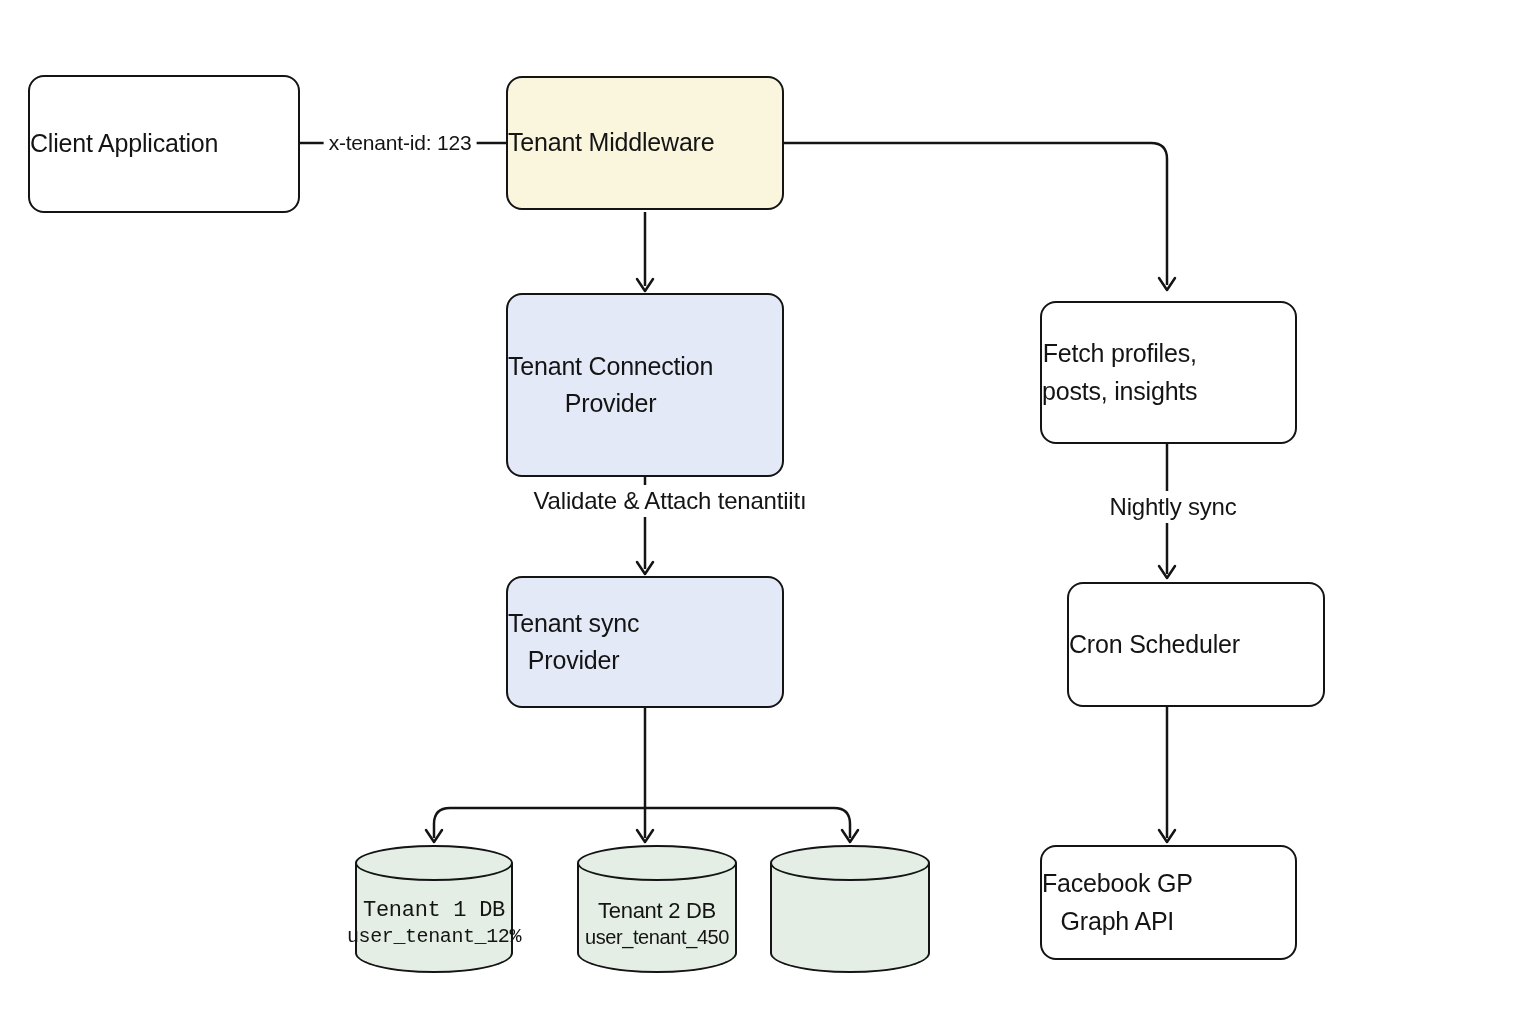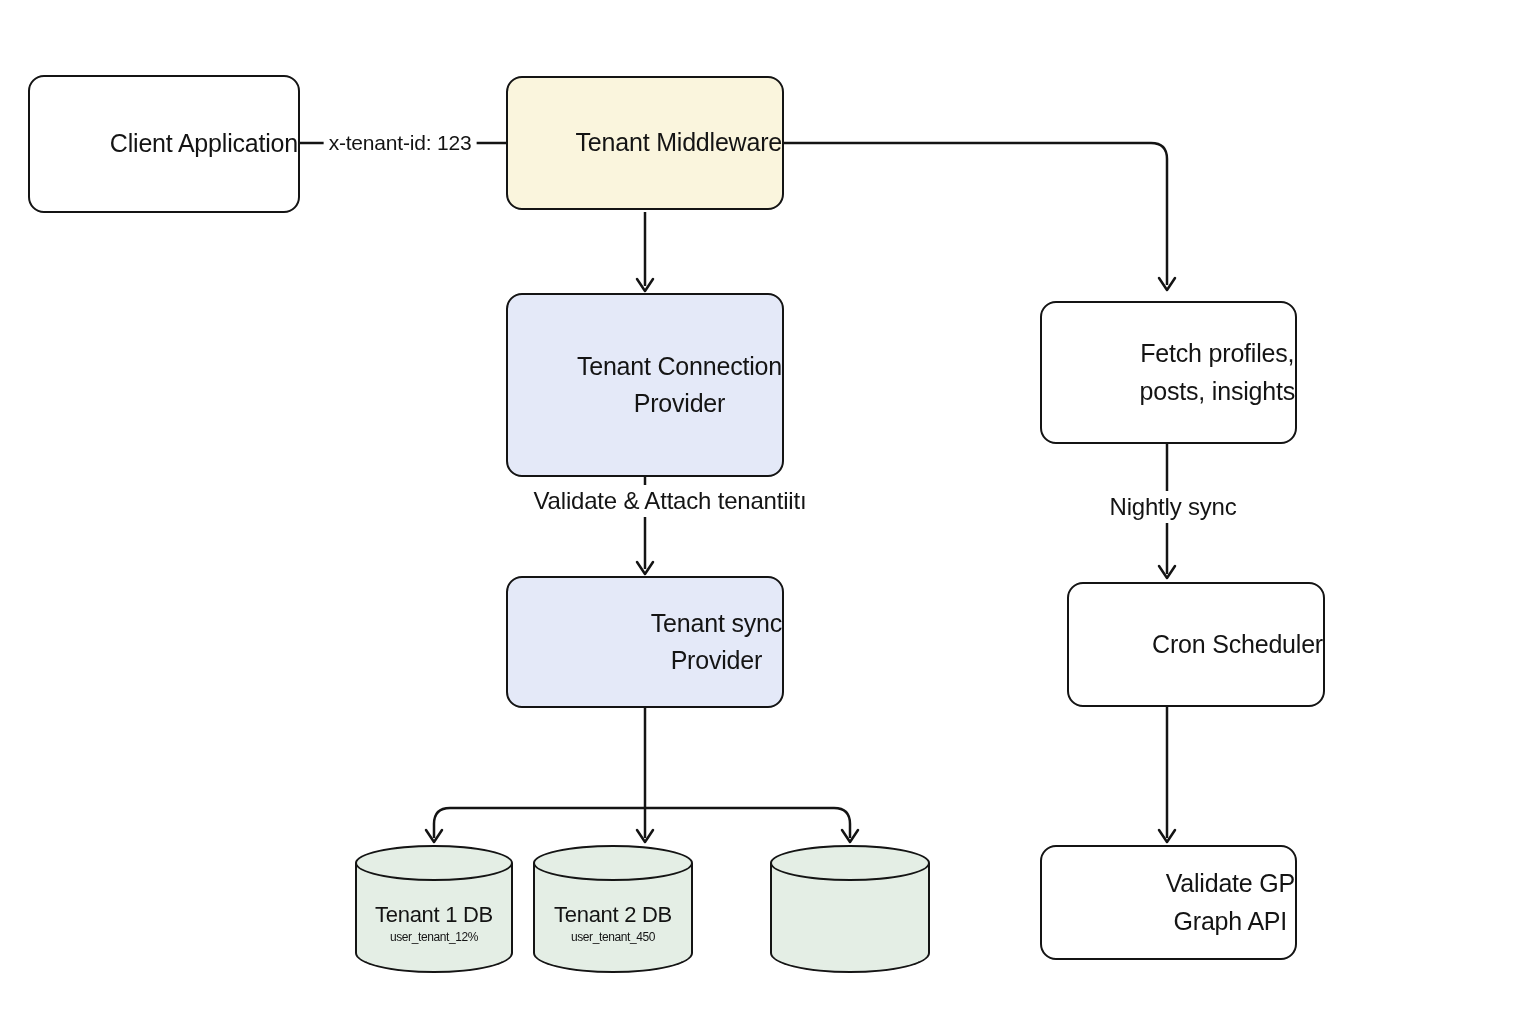--- a/index.html
+++ b/index.html
@@ -36,21 +36,21 @@
     stroke-linecap: round;
   }
   .node {
     position: absolute;
     box-sizing: border-box;
     border: 2.5px solid var(--stroke, #141414);
     border-radius: 16px;
     background: var(--node-fill, #ffffff);
     display: flex;
     align-items: center;
-    justify-content: flex-end;
+    justify-content: flex-start;
     text-align: center;
     font-size: 25px;
     letter-spacing: -0.2px;
     line-height: 1.5;
   }
   .node .lbl { white-space: pre-line; }
   .node.yellow { background: var(--middleware-fill, #faf5dd); }
   .node.lavender { background: var(--provider-fill, #e4e9f8); }
 
   .edge-label {
@@ -91,21 +91,21 @@
     left: 0; right: 0;
     top: 36px; bottom: 8px;
     z-index: 3;
     display: flex;
     flex-direction: column;
     align-items: center;
     justify-content: center;
     gap: 2px;
   }
   .cyl-title { font-size: 22px; letter-spacing: -0.3px; }
-  .cyl-sub { font-size: 12px; letter-spacing: -0.4px; }
+  .cyl-sub { font-size: 20px; letter-spacing: -0.4px; }
 </style>
 </head>
 <body>
 
 <div class="stage">
 
   <svg class="wires" viewBox="0 0 1536 1024" aria-hidden="true">
 
     <path class="edge" d="M300 143 H506"></path>
 
@@ -153,34 +153,34 @@
   <div class="node" style="left:1040px; top:292px; width:257px; height:143px;margin-top:9px;">
     <span class="lbl">Fetch profiles,
 posts, insights</span>
   </div>
 
   <div class="node" style="left:1039px; top:582px; width:258px; height:125px;margin-left:28px;">
     <span class="lbl">Cron Scheduler</span>
   </div>
 
   <div class="node" style="left:1040px; top:845px; width:257px; height:115px;">
-    <span class="lbl">Validate GP
+    <span class="lbl">Facebook GP
 Graph API</span>
   </div>
 
-  <div class="cylinder" style="left:355px; top:845px; width:158px; height:128px;">
+  <div class="cylinder" style="left:355px; top:845px; width:158px; height:128px;font-family:Liberation Mono, monospace;">
     <div class="cyl-body"></div>
     <div class="cyl-top"></div>
     <div class="cyl-text">
       <span class="cyl-title">Tenant 1 DB</span>
       <span class="cyl-sub">user_tenant_12%</span>
     </div>
   </div>
 
-  <div class="cylinder" style="left:533px; top:845px; width:160px; height:128px;">
+  <div class="cylinder" style="left:577px; top:845px; width:160px; height:128px;">
     <div class="cyl-body"></div>
     <div class="cyl-top"></div>
     <div class="cyl-text">
       <span class="cyl-title">Tenant 2 DB</span>
       <span class="cyl-sub">user_tenant_450</span>
     </div>
   </div>
 
   <div class="cylinder" style="left:770px; top:845px; width:160px; height:128px;">
     <div class="cyl-body"></div>

